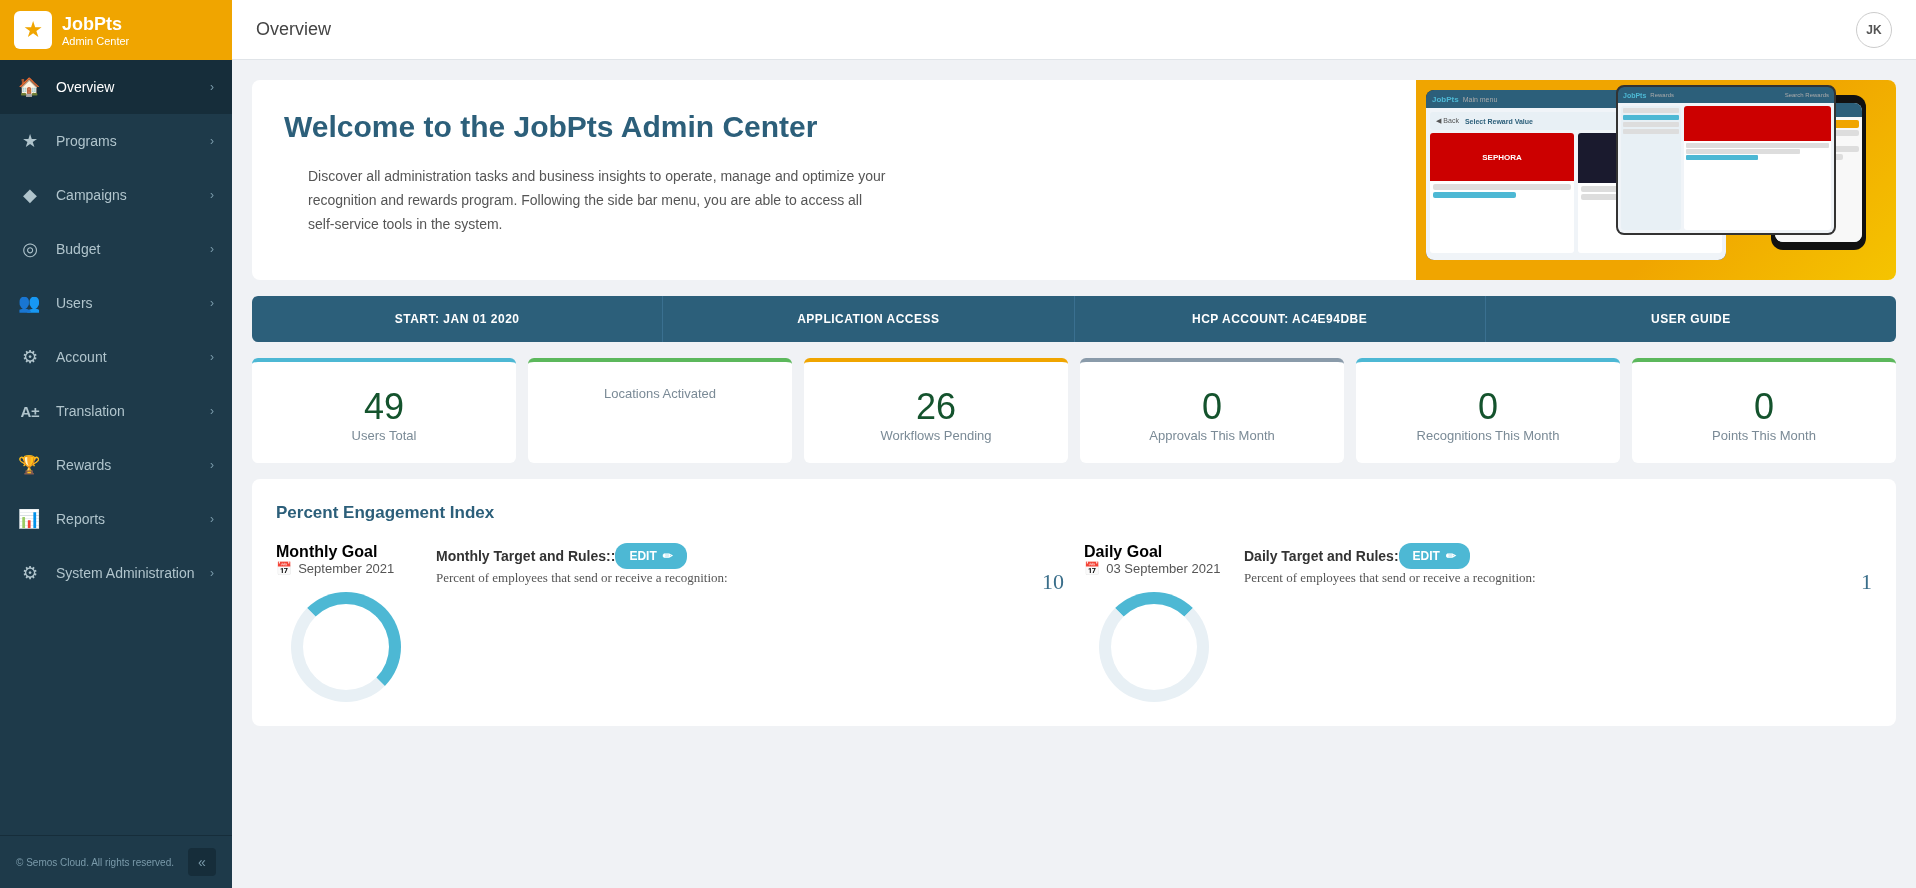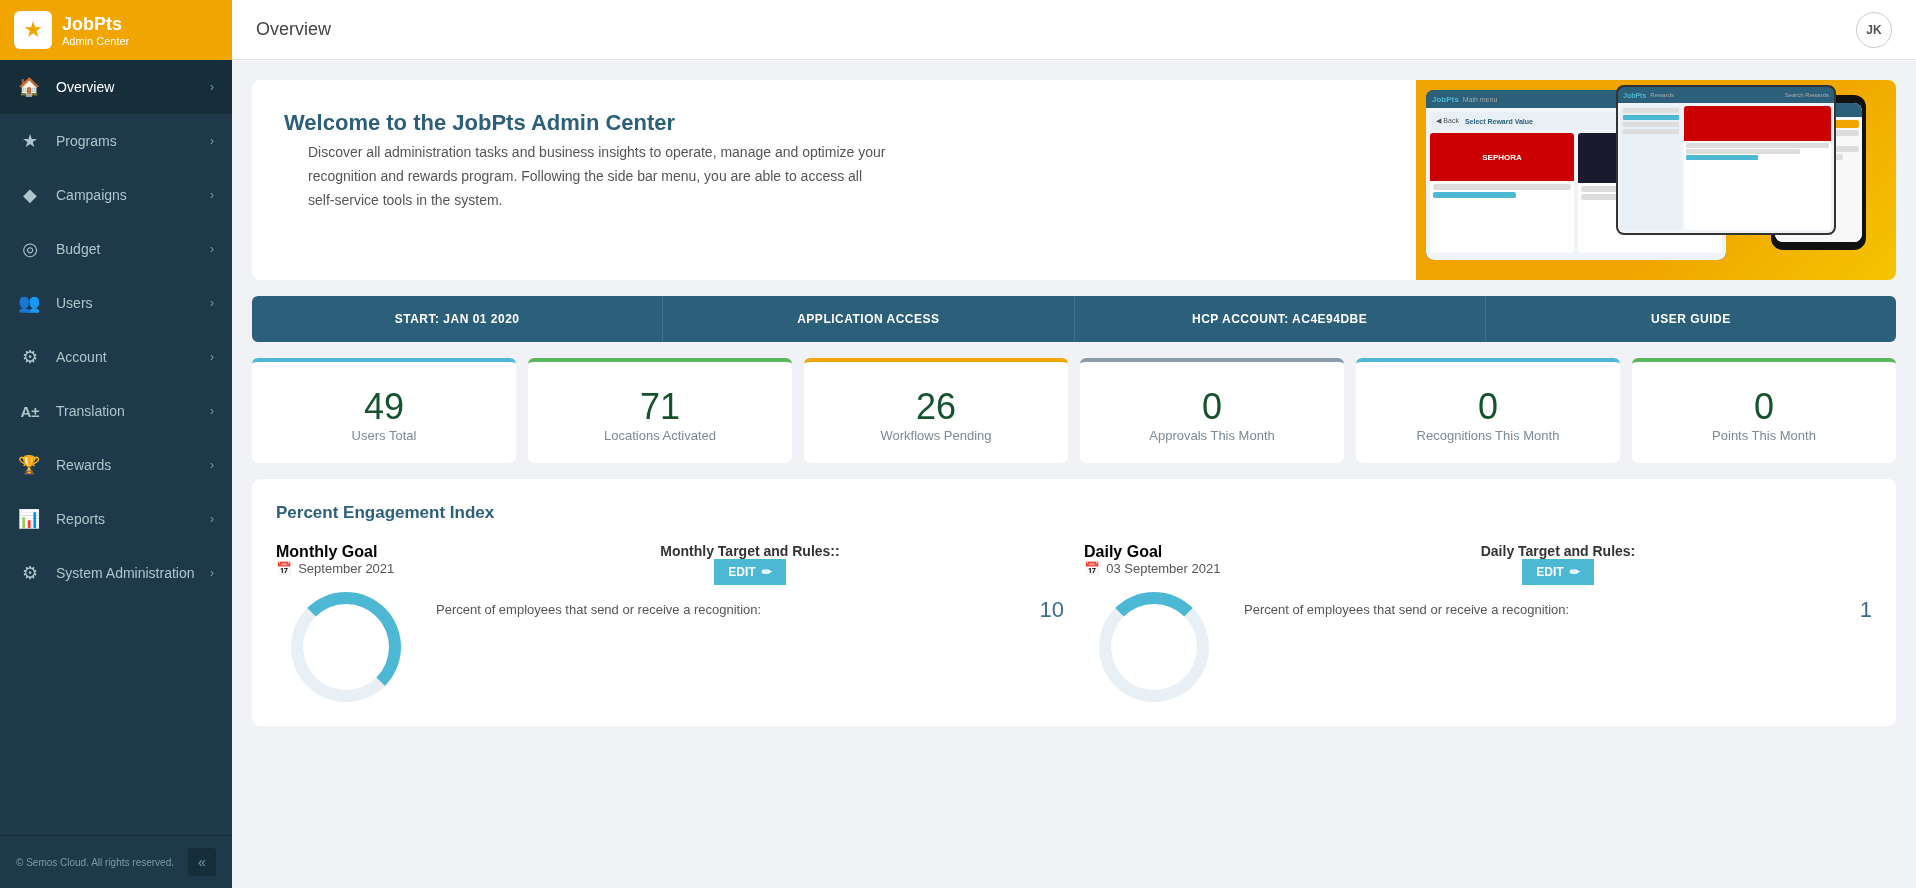--- a/index.html
+++ b/index.html
@@ -124,21 +124,21 @@
       display: flex;
       align-items: stretch;
       min-height: 200px;
       position: relative;
     }
     #welcome-text {
       flex: 1;
       padding: 30px 32px;
       z-index: 1;
     }
-    #welcome-text h2 { font-size: 22px; color: #2c5f7a; font-weight: 600; margin-bottom: 5px; }
+    #welcome-text h2 { font-size: 30px; color: #2c5f7a; font-weight: 600; margin-bottom: 21px; }
     #welcome-text p { font-size: 14px; color: #555; line-height: 1.7; max-width: 580px; margin-left: 24px; }
     #welcome-image {
       width: 480px;
       background: linear-gradient(135deg, #f0a500 60%, #f5c400 100%);
       position: relative;
       display: flex;
       align-items: center;
       justify-content: flex-end;
       overflow: hidden;
     }
@@ -205,42 +205,41 @@
       align-items: center;
       gap: 6px;
       font-size: 13px;
       color: #555;
       margin-bottom: 16px;
     }
     .engagement-date .cal-icon { color: #f0a500; }
     .rules-header {
       display: flex;
       align-items: center;
-      margin-bottom: 12px;
-      flex-direction: column;
     }
     .rules-header h4 { font-size: 14px; font-weight: 700; color: #333; }
     .edit-btn {
       background: #4db8d4;
       color: #fff;
       border: none;
-      border-radius: 0;
+      border-radius: 12px;
       padding: 6px 14px;
       font-size: 12px;
       cursor: pointer;
       display: flex;
       align-items: center;
       gap: 6px;
       font-weight: 600;
     }
     .rule-row {
       display: flex;
-      align-items: center;
+      align-items: flex-start;
       gap: 12px;
       margin-bottom: 8px;
+      font-family: Liberation Serif, serif;
     }
     .rule-label { font-size: 13px; color: #555; flex: 1; line-height: 1.4; }
     .rule-value { font-size: 22px; font-weight: 300; color: #3a6e8a; min-width: 40px; text-align: right; }
   </style>
 </head>
 <body>
 
 <div id="sidebar">
   <div id="sidebar-header">
     <div id="sidebar-logo-icon">
@@ -426,21 +425,20 @@
       <div class="action-bar-item">HCP ACCOUNT: AC4E94DBE</div>
       <div class="action-bar-item">USER GUIDE</div>
     </div>
 
     <div id="stats-row">
       <div class="stat-card blue">
         <div class="stat-number">49</div>
         <div class="stat-label">Users Total</div>
       </div>
       <div class="stat-card green">
-        <div class="stat-number">71</div>
         <div class="stat-label">Locations Activated</div>
       </div>
       <div class="stat-card gold">
         <div class="stat-number">26</div>
         <div class="stat-label">Workflows Pending</div>
       </div>
       <div class="stat-card gray">
         <div class="stat-number">0</div>
         <div class="stat-label">Approvals This Month</div>
       </div>

